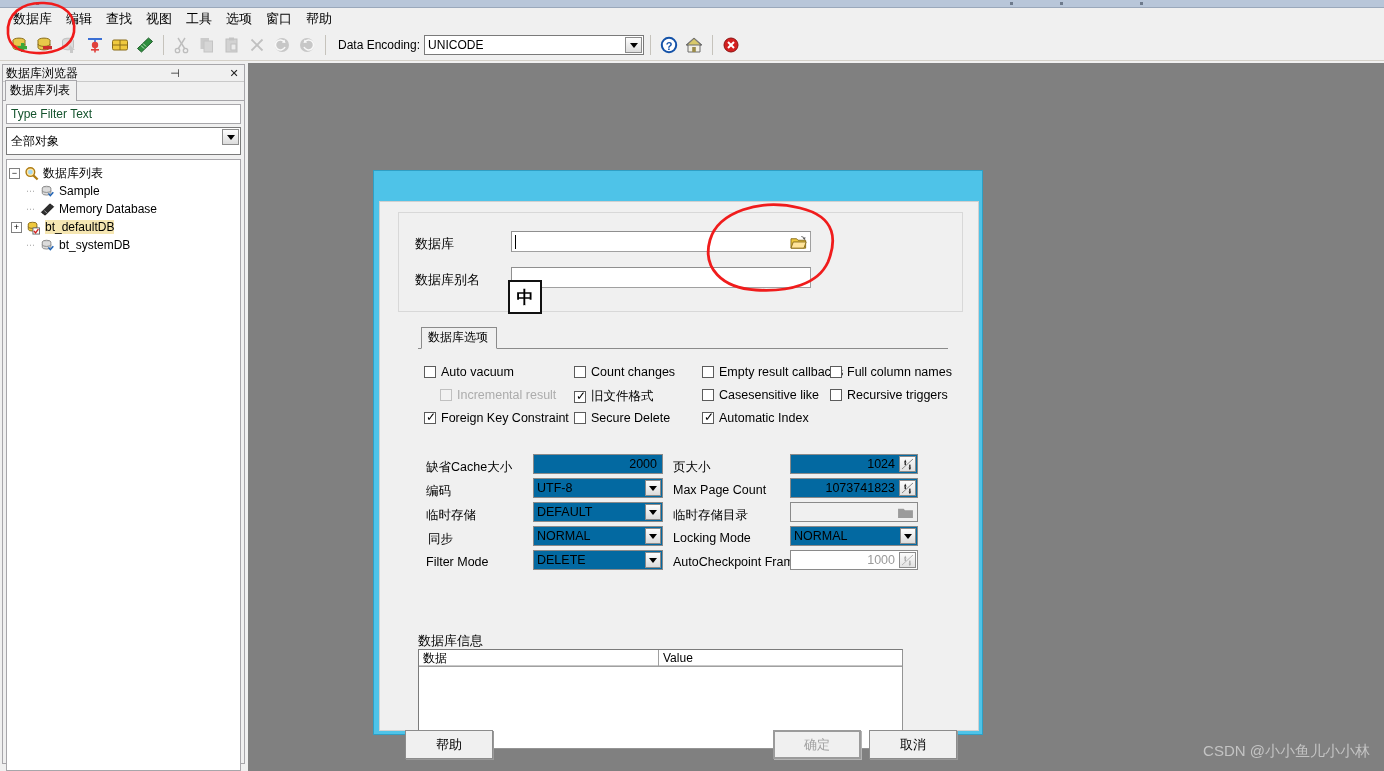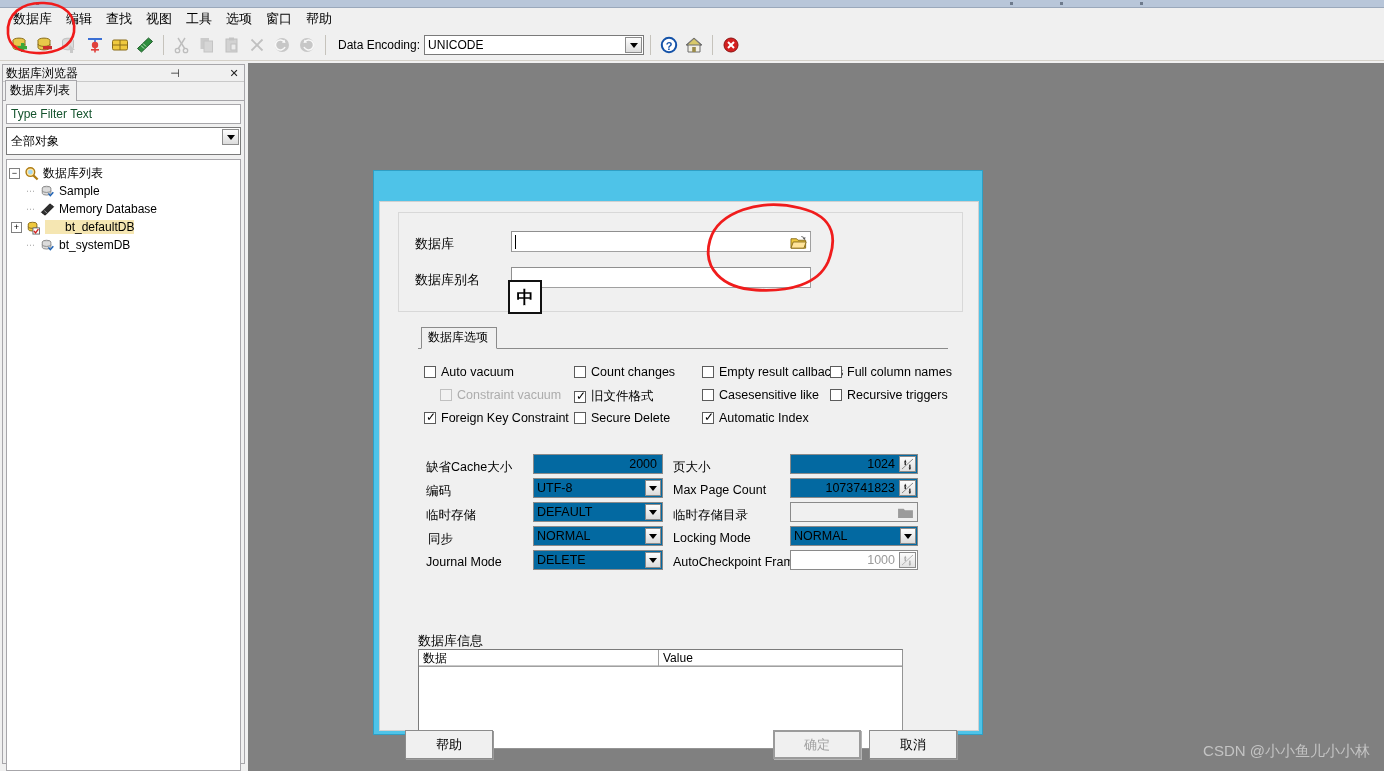--- a/index.html
+++ b/index.html
@@ -97,21 +97,21 @@
     padding: 4px 2px; overflow: hidden;
   }
   .tnode { display: flex; align-items: center; height: 18px; font-size: 12px; white-space: nowrap; cursor: default; }
   .tnode .expander {
     width: 11px; height: 11px; border: 1px solid #808080; background: #fff; margin-right: 3px;
     display: flex; align-items: center; justify-content: center; font-size: 9px; line-height: 9px; color: #000;
     flex: none;
   }
   .tnode .nub { width: 11px; margin-right: 3px; flex: none; text-align:center; color:#9a9a9a; font-size:9px;}
   .tnode .ico { width: 16px; height: 16px; margin-right: 4px; flex: none; display:flex;align-items:center;justify-content:center;}
-  .tnode.sel .lbl { background: #f5e6b2; padding-left: 20px; }
+  .tnode.sel .lbl { background: #f5e6b2; }
   .indent1 { padding-left: 16px; }
 
   
   .mdi {
     position: absolute; left: 248px; top: 63px; width: 1136px; height: 708px;
     background: #808080;
   }
 
   
   .dialog {
@@ -534,21 +534,21 @@
         </div>
 
         <div class="optarea">
 
           <div class="chk" style="left:6px; top:6px;">
             <span class="box"></span>
             <span>Auto vacuum</span>
           </div>
           <div class="chk dis" style="left:22px; top:29px;">
             <span class="box"></span>
-            <span>Constraint vacuum</span>
+            <span>Incremental result</span>
           </div>
           <div class="chk" style="left:6px; top:52px;">
             <span class="box">
                 <span class="mk">✓</span>
               </span>
             <span>Foreign Key Constraint</span>
           </div>
 
           <div class="chk" style="left:156px; top:6px;">
             <span class="box"></span>
@@ -614,21 +614,21 @@
           </div>
 
           <div class="flabel" style="left:10px; top:77px;">同步</div>
           <div class="fbox" style="left:115px; top:72px; width:130px;">
             <span>NORMAL</span>
             <span class="combo-arrow">
                 <i class="tri-down"></i>
               </span>
           </div>
 
-          <div class="flabel" style="left:8px;  top:101px;">Journal Mode</div>
+          <div class="flabel" style="left:8px;  top:101px;">Filter Mode</div>
           <div class="fbox" style="left:115px; top:96px; width:130px;">
             <span>DELETE</span>
             <span class="combo-arrow">
                 <i class="tri-down"></i>
               </span>
           </div>
 
           <div class="flabel" style="left:255px; top:5px;">页大小</div>
           <div class="fbox num" style="left:372px; top:0px; width:128px; padding-right:22px;">
             <span>1024</span>

